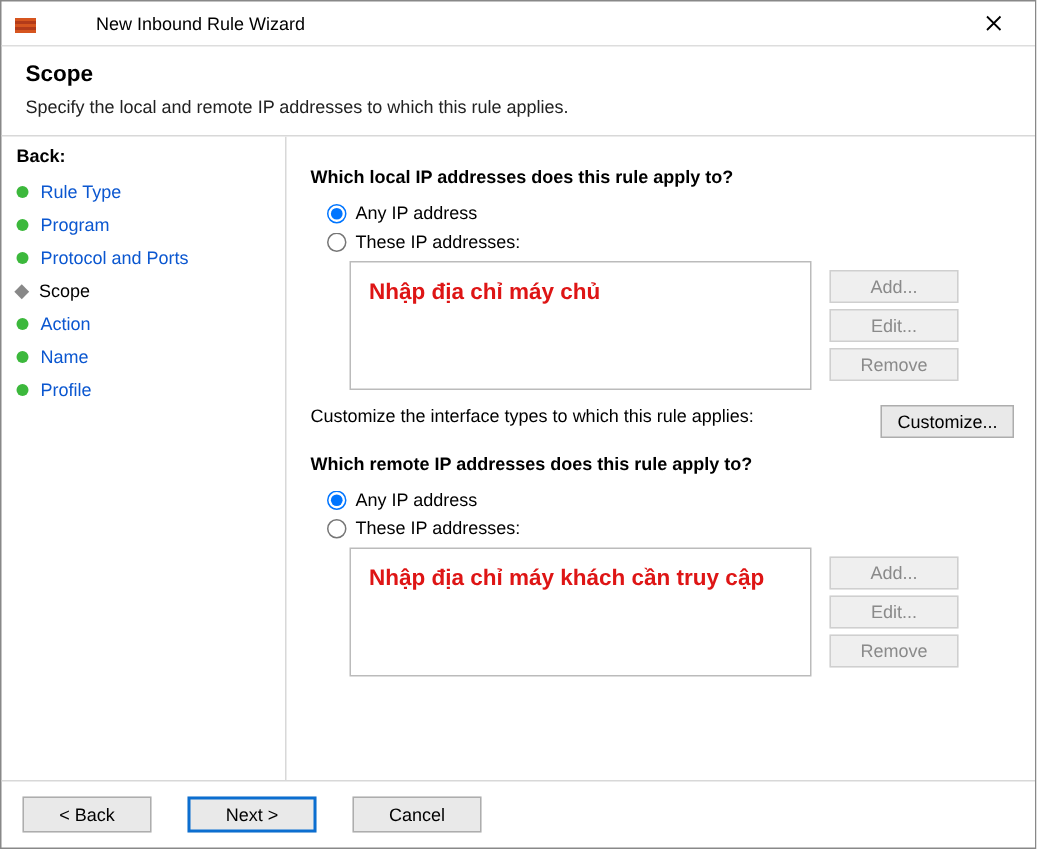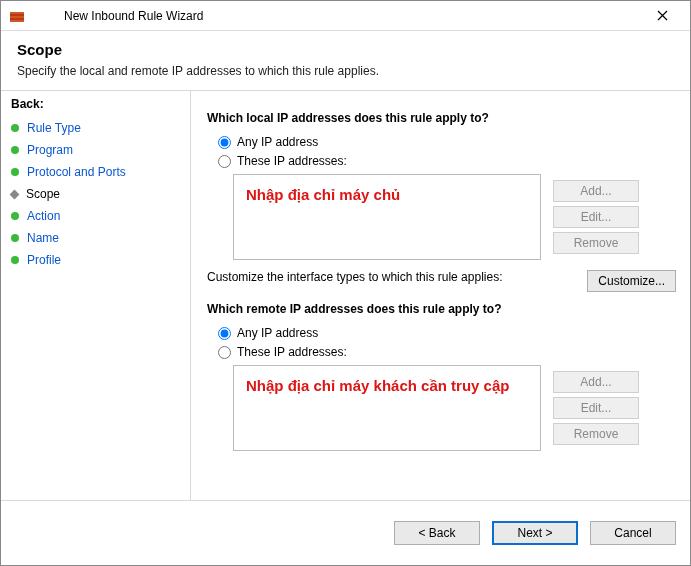--- a/index.html
+++ b/index.html
@@ -121,24 +121,24 @@
     cursor: default;
   }
   .customize-row {
     display: flex;
     align-items: flex-start;
     margin: 10px 0 10px 0;
   }
   .customize-row .txt { flex:1; }
   .footer {
     border-top: 1px solid #d8d8d8;
-    padding: 20px 14px;
-    display: flex;
-    justify-content: flex-end;
-    gap: 12px;
+    padding: 10px 14px;
+    display: flex;
+    justify-content: flex-start;
+    gap: 24px;
   }
   .footer .btn { min-width: 86px; }
   .footer .btn.primary {
     border: 2px solid #0b6ed0;
     background: #e9e9e9;
   }
   .rel { position: relative; }
 </style>
 </head>
 <body>

